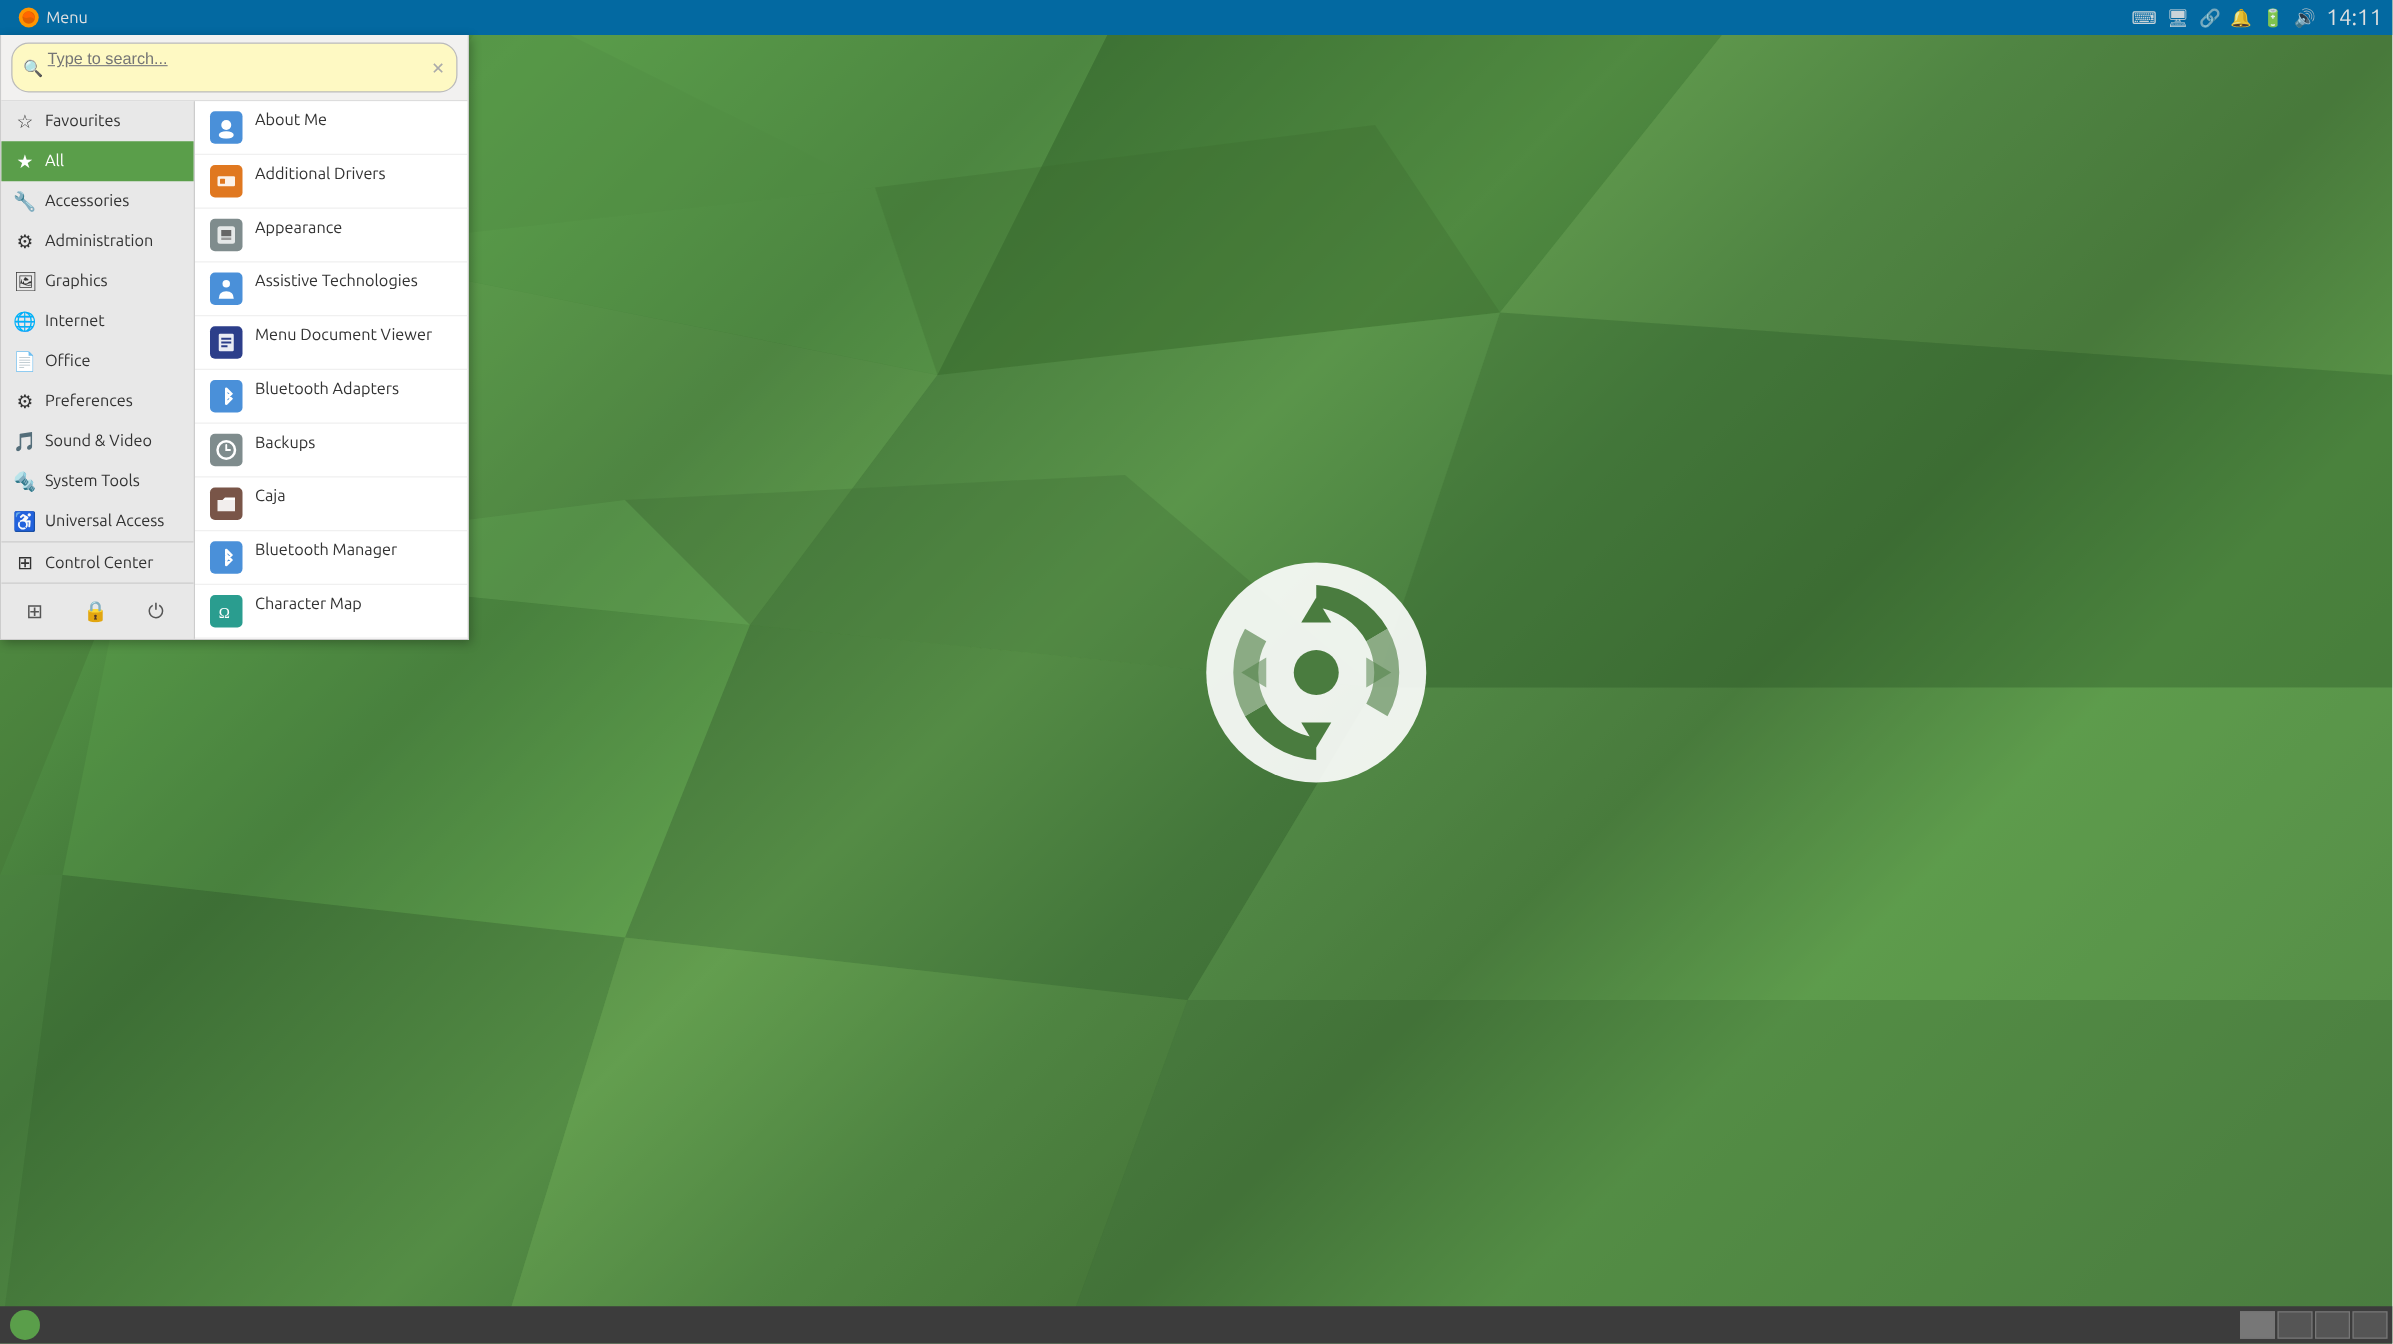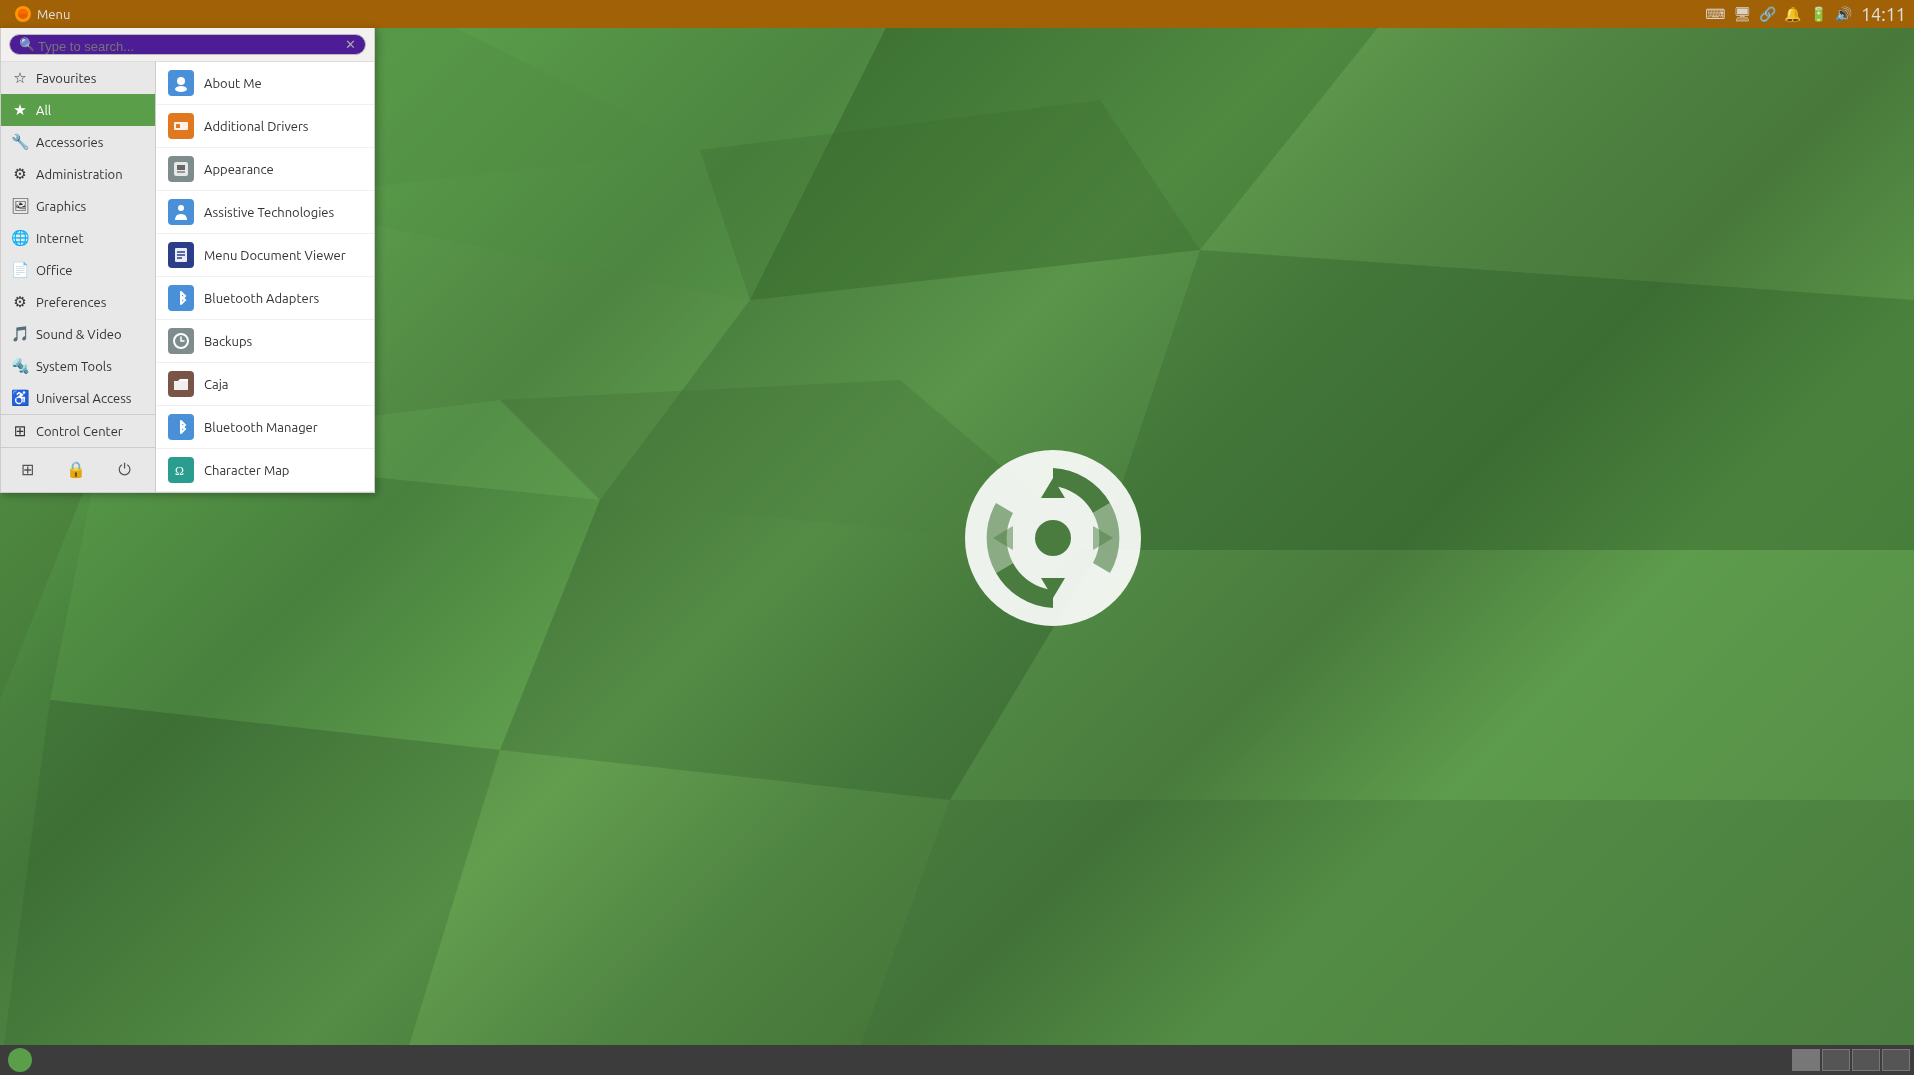--- a/index.html
+++ b/index.html
@@ -45,21 +45,21 @@
       height: 180px;
     }
 
     
     .top-panel {
       position: absolute;
       top: 0;
       left: 0;
       right: 0;
       height: 28px;
-      background: #a16207;
+      background: #0369a1;
       display: flex;
       align-items: center;
       justify-content: space-between;
       z-index: 100;
       padding: 0 8px;
     }
 
     .panel-left {
       display: flex;
       align-items: center;
@@ -155,25 +155,26 @@
       border-bottom: 1px solid #ddd;
       display: flex;
       align-items: center;
       gap: 6px;
     }
 
     .search-input {
       flex: 1;
       border: 1px solid #bbb;
       border-radius: 14px;
-      padding: 4px 10px 0 28px;
-      font-size: 13px;
-      background: #4c1d95;
+      padding: 4px 10px 19px 28px;
+      font-size: 13px;
+      background: #fef9c3;
       outline: none;
       color: #888;
+      text-decoration: underline;
     }
 
     .search-icon-wrap {
       position: relative;
       flex: 1;
       display: flex;
       align-items: center;
     }
 
     .search-mag {
@@ -230,21 +231,21 @@
 
     
     .apps-panel {
       flex: 1;
       overflow-y: auto;
       background: #fff;
     }
 
     .app-item {
       display: flex;
-      align-items: center;
+      align-items: flex-start;
       gap: 10px;
       padding: 8px 12px;
       font-size: 13px;
       color: #333;
       cursor: pointer;
       border-bottom: 1px solid #f0f0f0;
     }
 
     .app-icon {
       width: 26px;

